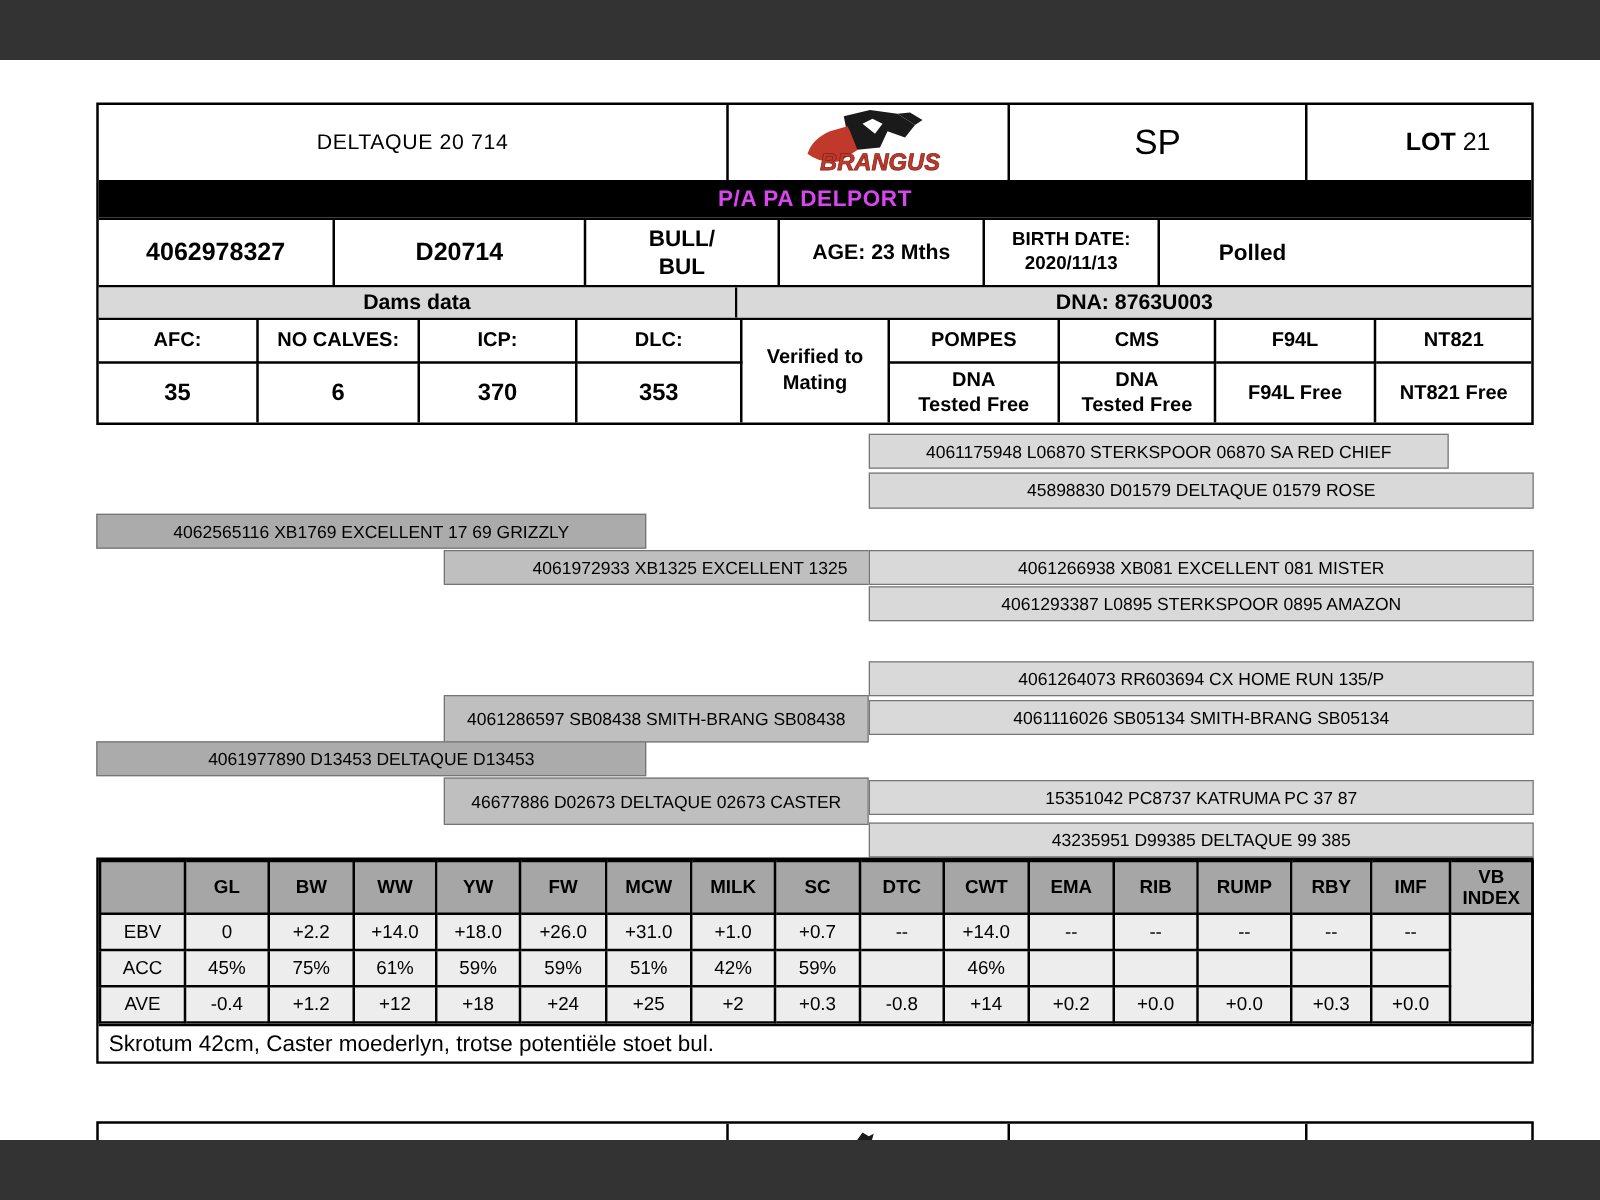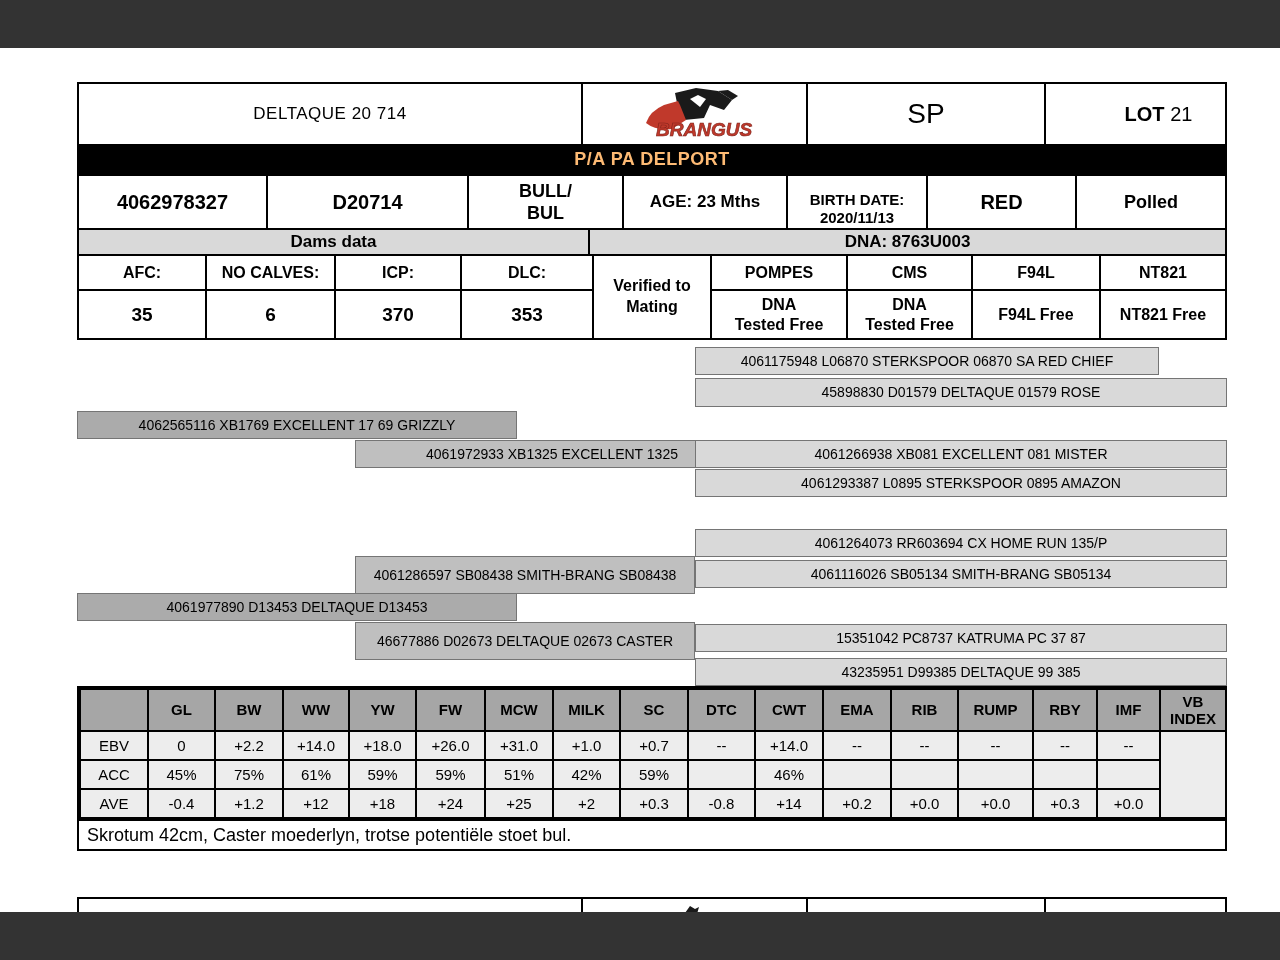--- a/index.html
+++ b/index.html
@@ -18,29 +18,29 @@
   .c{box-sizing:border-box;border-right:2px solid #000;display:flex;align-items:center;justify-content:center;text-align:center;flex-direction:column;}
   .c:last-child{border-right:none;}
 
   #row1{height:60px;}
   #row1 .c{border-bottom:none;}
   .animal-name{font-size:17px;letter-spacing:.5px;}
   .sp{font-size:28px;}
   .lot{font-size:20px;}
   .lot b{font-weight:bold;padding-left:46px;}
 
-  #band{height:30px;background:#000;color:#fdba74;display:flex;align-items:center;justify-content:center;
+  #band{height:30px;background:#000;color:#d946ef;display:flex;align-items:center;justify-content:center;
         font-weight:bold;font-size:18px;letter-spacing:.5px;}
 
   #row3{height:56px;border-top:2px solid #000;border-bottom:2px solid #000;}
   #row3 .c{font-weight:bold;}
   .fs20{font-size:20px;}
   .fs18{font-size:18px;}
   .fs17{font-size:17px;}
-  .fs15{font-size:15px;justify-content:flex-end;}
+  .fs15{font-size:15px;}
   .two-line{line-height:1.25;}
 
   #row4{height:26px;border-bottom:2px solid #000;}
   #row4 .c{background:#d9d9d9;font-weight:bold;font-size:17px;}
 
   #row56{display:grid;height:82px;
     grid-template-columns:128px 129px 126px 132px 118px 136px 125px 128px 124px;
     grid-template-rows:35px 47px;}
   #row56 .g{box-sizing:border-box;border-right:2px solid #000;border-bottom:2px solid #000;
     display:flex;flex-direction:column;align-items:center;justify-content:center;
@@ -126,21 +126,20 @@
     <div class="c fs20" style="width:201px">D20714</div>
     <div class="c fs18 two-line" style="width:155px">
       <span>BULL/</span>
       <span>BUL</span>
     </div>
     <div class="c fs17" style="width:164px">AGE: 23 Mths</div>
     <div class="c fs15 two-line" style="width:140px">
       <span>BIRTH DATE:</span>
       <span>2020/11/13</span>
     </div>
-    <div class="c fs20" style="width:149px">RED</div>
     <div class="c fs18" style="width:148px">Polled</div>
   </div>
 
   <div id="row4" class="row">
     <div class="c" style="width:511px">Dams data</div>
     <div class="c" style="width:635px">DNA: 8763U003</div>
   </div>
 
   <div id="row56">
     <div class="g hdr">AFC:</div>

